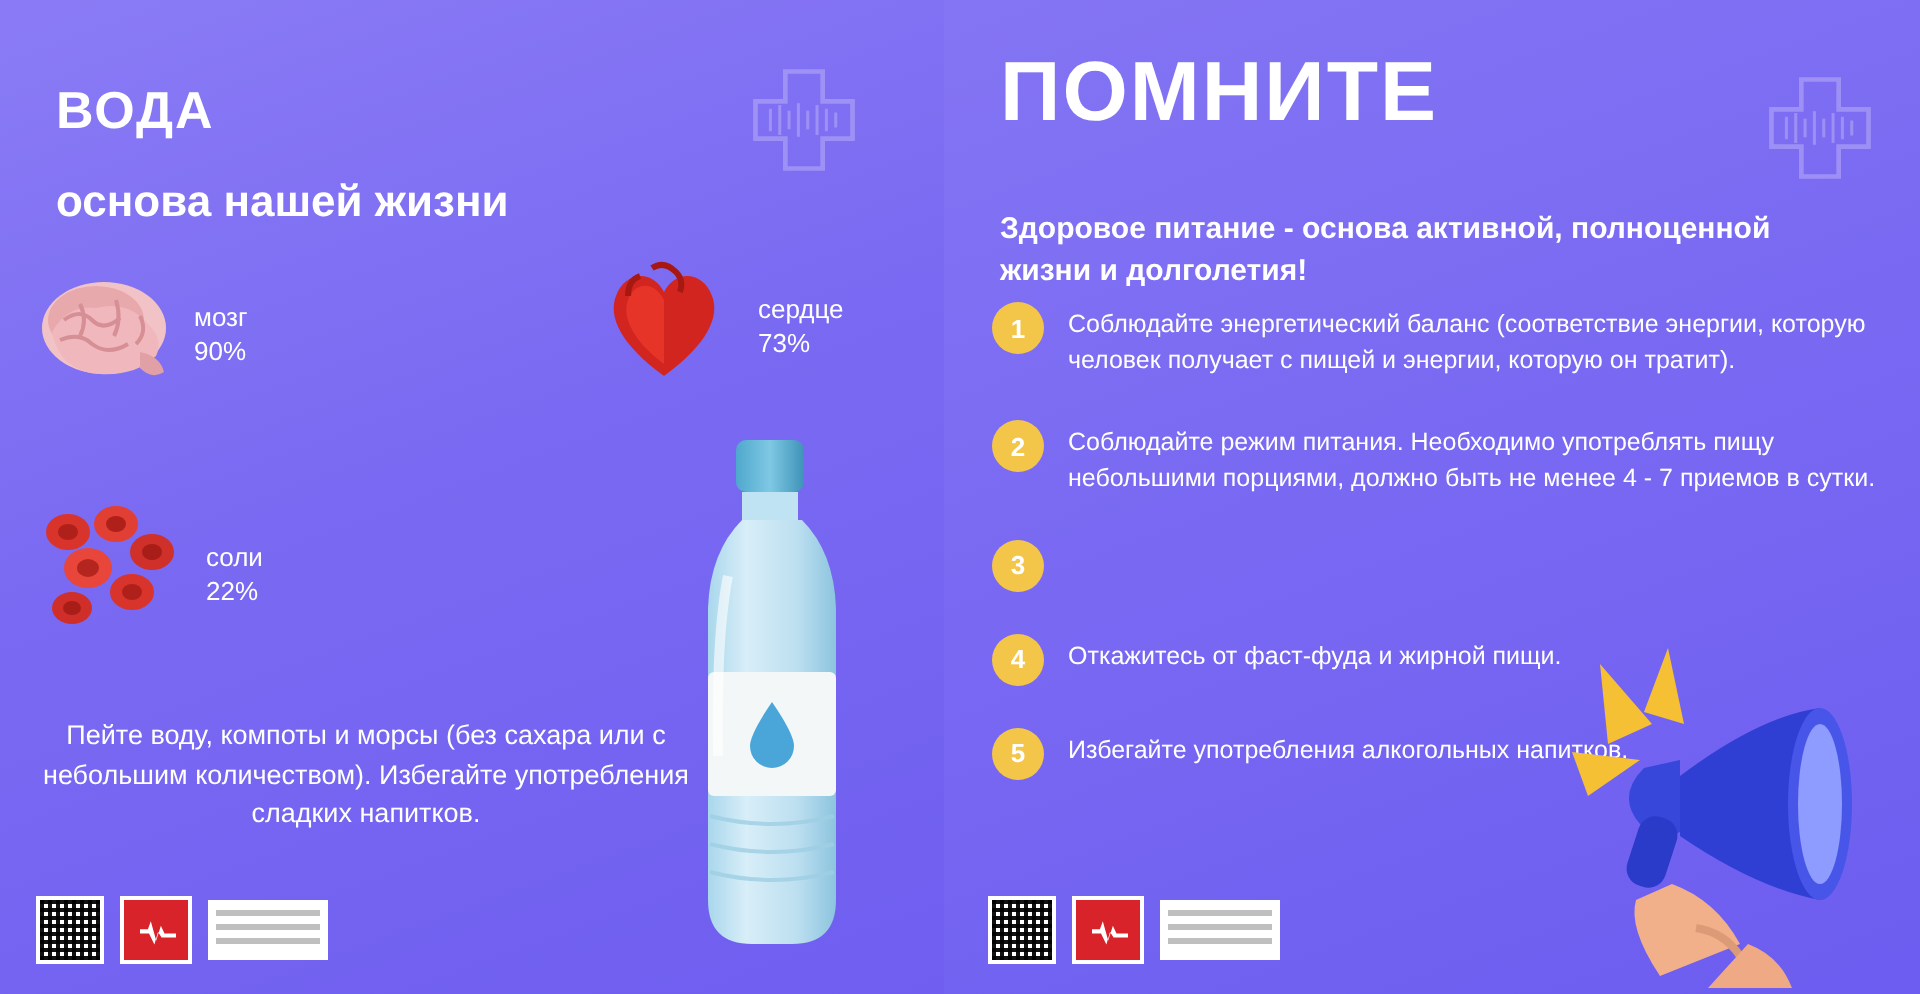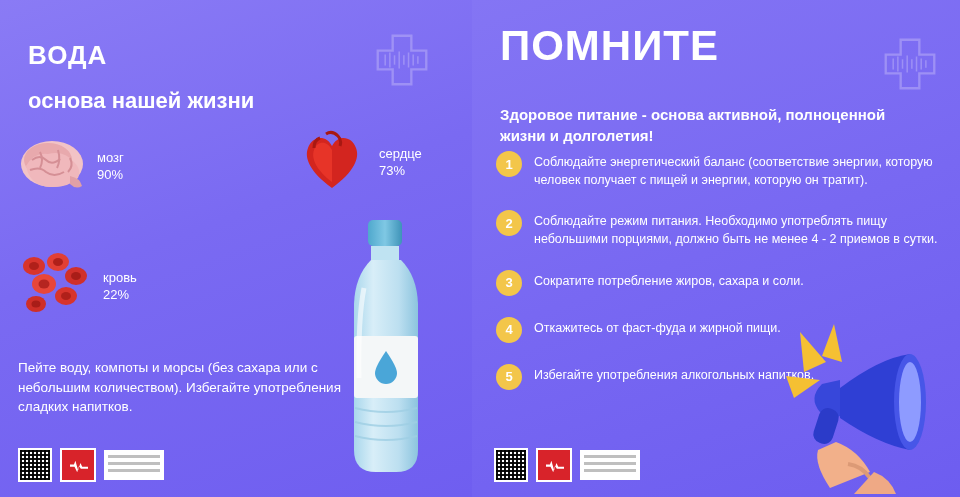--- a/index.html
+++ b/index.html
@@ -55,20 +55,21 @@
   .organ .labels .nm { display: block; }
   .organ .labels .pc { display: block; }
 
   .note {
     position: absolute;
     left: 18px; top: 358px;
     width: 330px;
     color: #ffffff;
     font-size: 13.5px;
     line-height: 1.45;
+    text-align: center;
   }
 
   .qr-row {
     position: absolute;
     display: flex;
     align-items: center;
     gap: 8px;
   }
   .qr {
     width: 34px; height: 34px;
@@ -255,21 +256,21 @@
             <ellipse cx="26" cy="32" rx="12" ry="10" fill="#e8463a"></ellipse>
             <ellipse cx="26" cy="32" rx="5.5" ry="4.5" fill="#b52520"></ellipse>
             <ellipse cx="48" cy="44" rx="11" ry="9" fill="#d8342c"></ellipse>
             <ellipse cx="48" cy="44" rx="5" ry="4" fill="#b0201a"></ellipse>
             <ellipse cx="18" cy="52" rx="10" ry="8" fill="#cf2f28"></ellipse>
             <ellipse cx="18" cy="52" rx="4.5" ry="3.5" fill="#a81d18"></ellipse>
           </g>
         </svg>
       </div>
       <div class="labels">
-        <span class="nm">кровь</span>
+        <span class="nm">соли</span>
         <span class="pc">22%</span>
       </div>
     </div>
 
 
     <div class="bottle">
       <svg width="112" height="260" viewBox="0 0 112 260">
         <defs>
           <linearGradient id="bw" x1="0" y1="0" x2="1" y2="0">
             <stop offset="0%" stop-color="#a9d7ec"></stop>
@@ -325,25 +326,24 @@
       </g>
     </svg>
 
     <div class="steps">
       <div class="step">
         <div class="step-num">1</div>
         <div class="step-text">Соблюдайте энергетический баланс (соответствие энергии, которую человек получает с пищей и энергии, которую он тратит).</div>
       </div>
       <div class="step">
         <div class="step-num">2</div>
-        <div class="step-text">Соблюдайте режим питания. Необходимо употреблять пищу небольшими порциями, должно быть не менее 4 - 2 приемов в сутки.</div>
+        <div class="step-text">Соблюдайте режим питания. Необходимо употреблять пищу небольшими порциями, должно быть не менее 4 - 7 приемов в сутки.</div>
       </div>
       <div class="step">
         <div class="step-num">3</div>
-        <div class="step-text">Сократите потребление жиров, сахара и соли.</div>
       </div>
       <div class="step">
         <div class="step-num">4</div>
         <div class="step-text">Откажитесь от фаст-фуда и жирной пищи.</div>
       </div>
       <div class="step">
         <div class="step-num">5</div>
         <div class="step-text">Избегайте употребления алкогольных напитков.</div>
       </div>
     </div>

